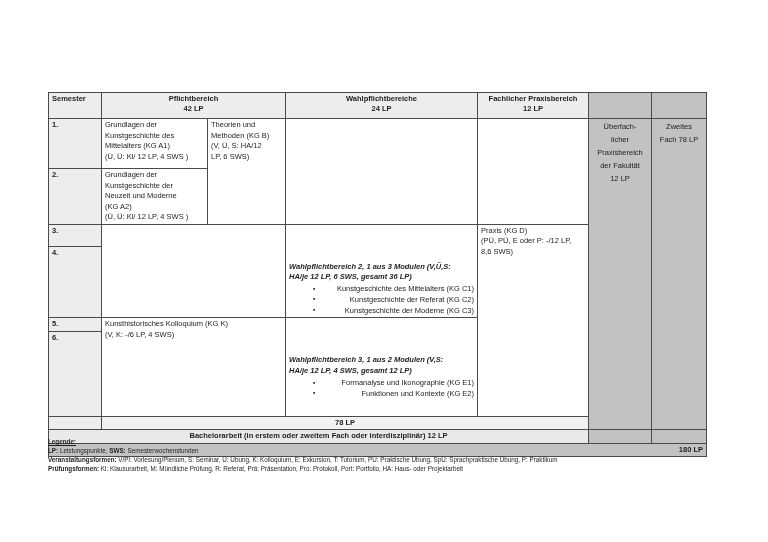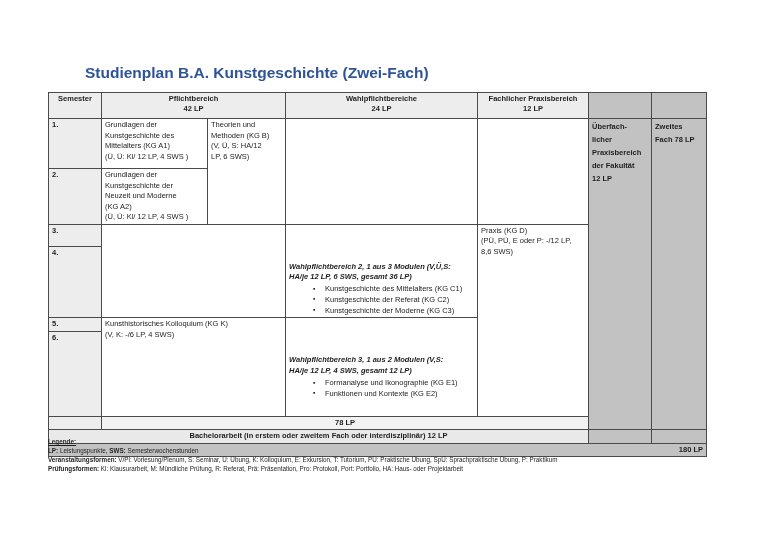--- a/index.html
+++ b/index.html
@@ -32,59 +32,58 @@
   tr.r0{height:26px} tr.r1{height:50px} tr.r2{height:54px} tr.r3{height:13px}
   tr.r4{height:42px} tr.r5{height:13px} tr.r6{height:85px} tr.r7{height:12px}
   tr.r8{height:11px} tr.r9{height:13px}
 
   .hdr {
     background:var(--header-bg,#EDEDED); font-weight:700;
     text-align:center; vertical-align:middle; line-height:10px;
   }
   .hdr-sem {
     background:var(--header-bg,#EDEDED); font-weight:700;
-    text-align:center; vertical-align:top; padding-top:3px;
+    vertical-align:top; padding-top:3px;
   }
   .sem { background:var(--header-bg,#EDEDED); font-weight:700; padding-left:4px; }
   .sem-empty { background:var(--header-bg,#EDEDED); }
 
   .gray { background:var(--gray-column-bg,#C2C2C2); }
   .gray-label {
     background:var(--gray-column-bg,#C2C2C2);
-    font-weight:700; vertical-align:middle;
+    font-weight:400; text-align:center; vertical-align:middle;
     line-height:13px;
   }
 
   .cell-kgb   { vertical-align:top; padding-top:52px; }
   .cell-kolloq{ vertical-align:top; padding-top:22px; }
   .cell-praxis{ vertical-align:top; padding-top:21px; }
 
   .wahl-head { font-style:italic; font-weight:700; white-space:pre-line; line-height:10.8px;margin-top:36px; }
-  ul.mods { margin:1px 0 0 24px; padding:0; list-style:none; }
+  ul.mods { margin:1px 0 0 24px; padding:0; list-style:none;text-align:right; }
   ul.mods li { position:relative; padding-left:12px; line-height:10.8px; }
   ul.mods li::before { content:"▪"; position:absolute; left:0; top:-0.5px; font-size:6.5px; }
 
   .sum   { background:var(--subtotal-row-bg,#F2F2F2); font-weight:700; text-align:center; vertical-align:middle; }
   .ba    { background:var(--bachelor-row-bg,#E9E9E9);  font-weight:700; text-align:center; vertical-align:middle; }
   .total { background:var(--total-row-bg,#C2C2C2);     font-weight:700; text-align:right; vertical-align:middle; }
 
   .legend {
     position:absolute; left:48px; top:437px;
     font-size:6.3px; line-height:9px; color:#1d1d1d;
   }
   .legend p { margin:0; }
   .legend .lh { font-weight:700; text-decoration:underline; }
   .legend b { font-weight:700; }
 </style>
 </head>
 <body>
 
 <div class="page">
 
-  <h1 class="doc-title">Studienplan B.A. Kunstgeschichte (Zwei-Fach)</h1>
 
   <table class="plan">
     <colgroup>
       <col style="width:53px">
         <col style="width:106px">
         <col style="width:78px">
       <col style="width:192px">
         <col style="width:111px">
         <col style="width:63px">
       <col style="width:55px">

